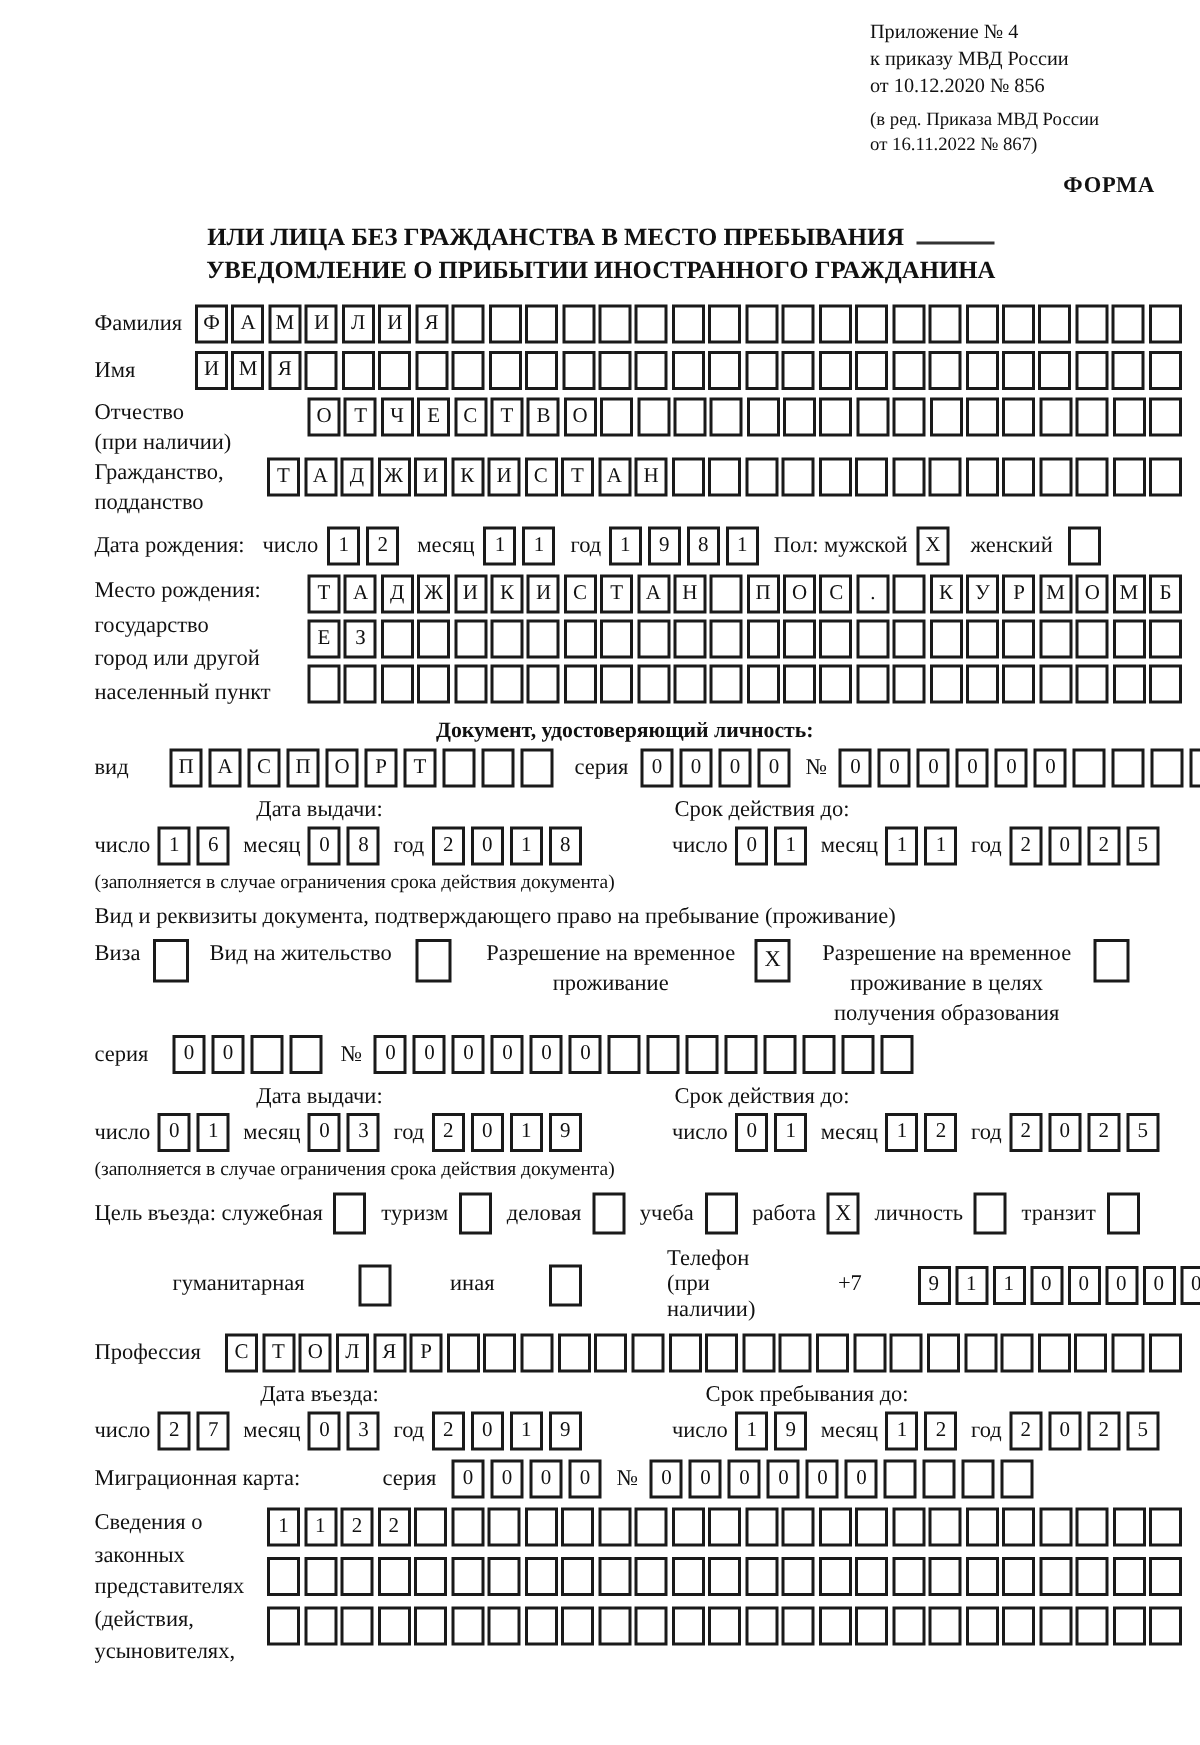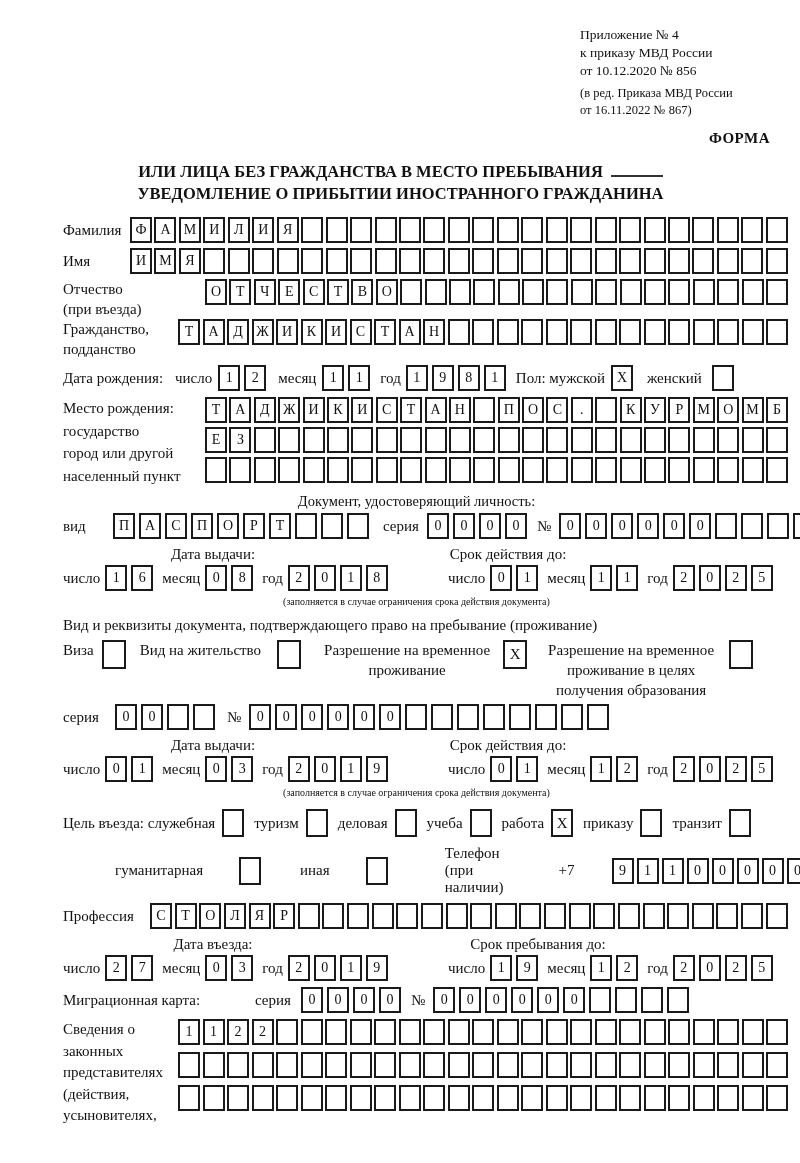--- a/index.html
+++ b/index.html
@@ -1,18 +1,18 @@
 <!DOCTYPE html>
 <html><head>
 <meta charset="utf-8">
 <style>
   html,body{margin:0;padding:0;background:#fff;}
   body{width:800px;height:1163px;overflow:hidden;color:#111;
        font-family:"Liberation Serif","DejaVu Serif",serif;font-size:15px;}
-  .page{box-sizing:border-box;width:800px;height:1163px;padding:26px 30px 0 63px;}
+  .page{box-sizing:border-box;width:800px;height:1163px;padding:12px 30px 0 63px;}
 
   
   .annex{margin-left:auto;width:190px;line-height:18px;font-size:13.5px;}
   .annex.small{font-size:12.5px;line-height:16.5px;margin-top:5px;}
   .forma{text-align:right;font-weight:bold;font-size:15px;margin-top:12px;letter-spacing:.5px;}
 
   .title{margin:14px 0 0 -32px;text-align:center;font-weight:bold;font-size:16.5px;line-height:22px;}
   .title .uline{display:inline-block;width:52px;border-bottom:2px solid #333;margin-left:8px;}
   .sect{margin-top:17px;font-weight:bold;font-size:14.6px;letter-spacing:.2px;}
 
@@ -22,32 +22,32 @@
   .lab2{line-height:20px;}
   .cells{display:flex;gap:4px;flex:0 0 auto;}
   .cells.spread{gap:0;justify-content:space-between;}
   .cell{box-sizing:border-box;flex:0 0 auto;width:22px;height:26px;border:2px solid #1a1a1a;
         text-align:center;line-height:22px;font-size:14px;}
   .cbx{box-sizing:border-box;flex:0 0 auto;width:24px;height:29px;border:2px solid #1a1a1a;
        text-align:center;line-height:25px;font-size:15px;}
   .w658{width:658px}.w583{width:583px}.w610{width:610px}.w638{width:638px}
 
   .stack{display:flex;flex-direction:column;gap:4px;}
-  .midhead{text-align:center;font-weight:normal;font-size:14.5px;margin-top:6px;}
+  .midhead{text-align:center;font-weight:bold;font-size:14.5px;margin-top:6px;}
 
   
   .dhead{display:flex;margin-top:6px;line-height:18px;}
   .dhead .h1{width:300px;text-align:center;}
   .dhead .h2{width:290px;text-align:center;}
   .dhead .h2b{width:350px;text-align:center;}
   .dvals{display:flex;align-items:center;margin-top:2px;}
   .dgroup{display:flex;align-items:center;}
   .dgroup .dl{margin-right:5px;}
   .dgroup .cells{margin-right:9px;}
-  .note{font-size:10px;text-align:center;line-height:17px;margin-top:2px;}
+  .note{font-size:13px;text-align:left;line-height:17px;margin-top:2px;}
 
   .plain{line-height:21px;margin-top:5px;}
 
   
   .visa-row{display:flex;align-items:flex-start;margin-top:4px;}
   .opt-text{text-align:center;line-height:20px;}
   .visa-row .cbx{margin:0 14px 0 8px;}
 
   .purpose{display:flex;align-items:center;margin-top:8px;flex-wrap:nowrap;}
   .purpose .cbx{width:22px;height:28px;margin:0 10px 0 7px;}
@@ -137,21 +137,21 @@
         <span class="cell"></span>
         <span class="cell"></span>
         <span class="cell"></span>
         <span class="cell"></span>
       </span>
   </div>
 
   <div class="frow">
     <span class="lab lab2" style="width:142px;">
       <span>Отчество</span><br>
-      <span>(при въезда)</span>
+      <span>(при наличии)</span>
     </span>
     <span class="cells spread w583">
         <span class="cell">О</span>
         <span class="cell">Т</span>
         <span class="cell">Ч</span>
         <span class="cell">Е</span>
         <span class="cell">С</span>
         <span class="cell">Т</span>
         <span class="cell">В</span>
         <span class="cell">О</span>
@@ -505,21 +505,21 @@
     <span>служебная</span>
     <span class="cbx"></span>
     <span>туризм</span>
     <span class="cbx"></span>
     <span>деловая</span>
     <span class="cbx"></span>
     <span>учеба</span>
     <span class="cbx"></span>
     <span>работа</span>
     <span class="cbx">X</span>
-    <span>приказу</span>
+    <span>личность</span>
     <span class="cbx"></span>
     <span>транзит</span>
     <span class="cbx"></span>
   </div>
   <div class="purpose" style="margin-left:52px;gap:29px;">
     <span>гуманитарная</span>
     <span class="cbx"></span>
     <span>иная</span>
     <span class="cbx" style="margin-right:28px;"></span>
     <span>Телефон (при наличии)</span>

